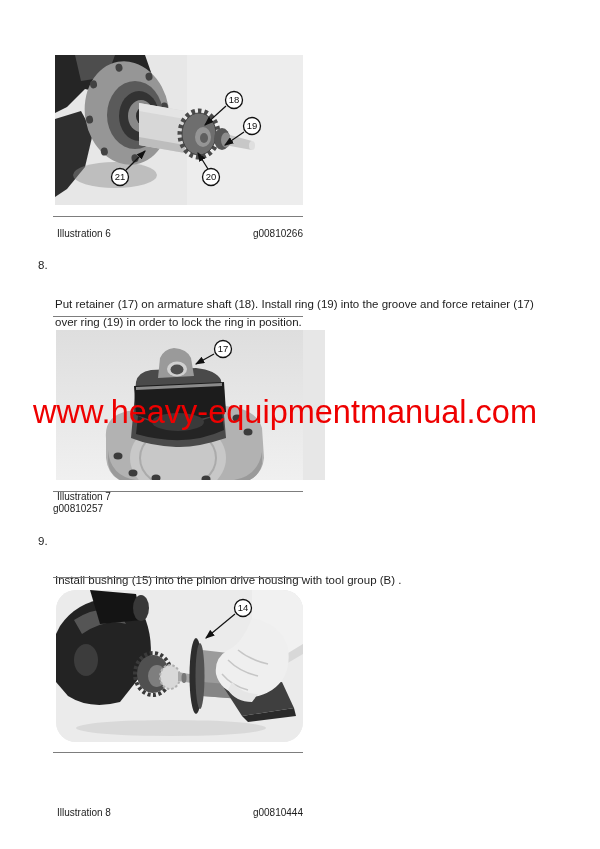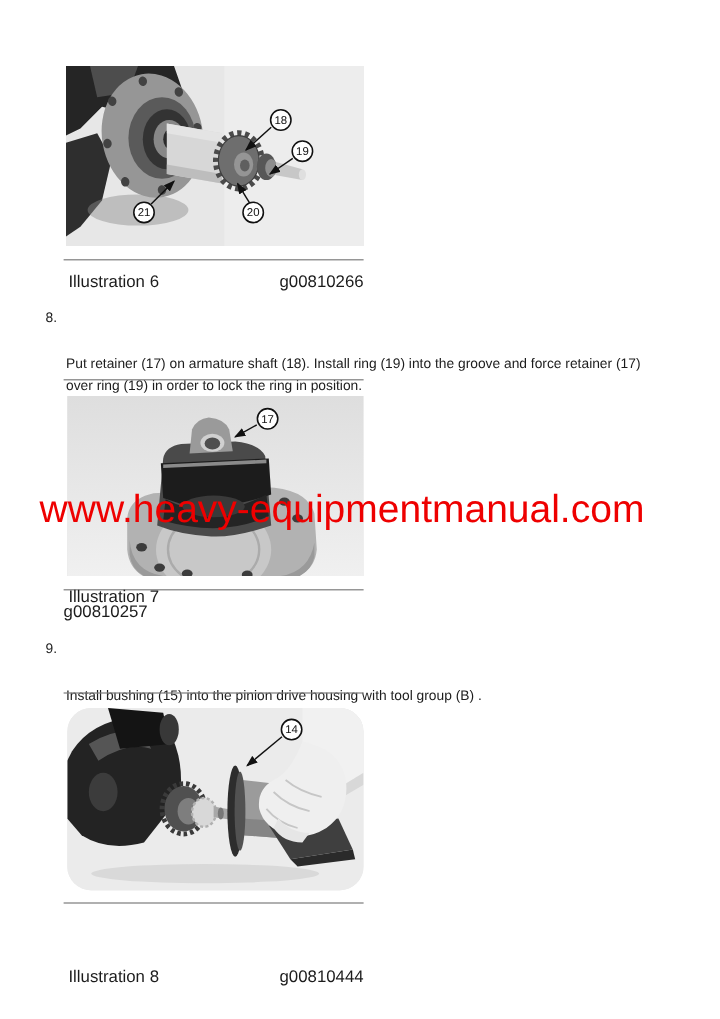--- a/index.html
+++ b/index.html
@@ -5,31 +5,31 @@
   html,body{margin:0;padding:0;background:#fff;}
   #page{
     position:relative;width:600px;height:849px;background:#ffffff;overflow:hidden;
     font-family:"Liberation Sans",sans-serif;color:#1c1c1c;
   }
   .photo{position:absolute;overflow:hidden;background:#e7e7e7;}
   .photo svg{display:block;}
   .rule{position:absolute;left:53px;width:250px;height:1px;background:#7d7d7d;}
   .caption-row{
     position:absolute;left:53px;width:250px;display:flex;justify-content:space-between;
-    font-size:14px;line-height:12px;color:#1c1c1c;
+    font-size:10px;line-height:12px;color:#1c1c1c;
   }
   .caption-row .cap-left{padding-left:4px;}
   .step{
     position:absolute;left:38px;width:507px;display:flex;
     font-size:11.5px;line-height:17.5px;color:#1c1c1c;
   }
   .step .num{width:17px;flex:0 0 17px;}
   .step .txt{flex:1;max-width:490px;margin-top:39px;}
   #watermark{
-    position:absolute;left:33px;top:408px;z-index:30;white-space:nowrap;
+    position:absolute;left:33px;top:396px;z-index:30;white-space:nowrap;
     font-size:32.5px;line-height:1;letter-spacing:0;color:#ee0000;
   }
   .co-circle{fill:#ffffff;stroke:#111111;stroke-width:1.3;}
   .co-num{font-family:"Liberation Sans",sans-serif;font-size:9.5px;fill:#111111;text-anchor:middle;}
   .co-line{stroke:#111111;stroke-width:1.2;}
 </style>
 </head>
 <body>
 
 <div id="page">
@@ -112,21 +112,21 @@
     <span class="cap-left">Illustration 6</span>
     <span class="cap-right">g00810266</span>
   </div>
 
   <div class="step" style="top:257px;">
     <span class="num">8.</span>
     <span class="txt">Put retainer (17) on armature shaft (18). Install ring (19) into the groove and force retainer (17) over ring (19) in order to lock the ring in position.</span>
   </div>
 
   <div class="rule" style="top:316px;"></div>
-  <div class="photo" style="left:56px;top:330px;width:247px;height:150px;">
+  <div class="photo" style="left:56px;top:330px;width:269px;height:150px;">
     <svg width="247" height="150" viewBox="0 0 247 150">
       <defs>
         <marker id="arw2" markerWidth="8" markerHeight="6" refX="7" refY="3" orient="auto">
           <path d="M0,0 L8,3 L0,6 Z" fill="#111"></path>
         </marker>
         <linearGradient id="bg2" x1="0" y1="0" x2="0" y2="1">
           <stop offset="0" stop-color="#dedede"></stop>
           <stop offset="1" stop-color="#f0f0f0"></stop>
         </linearGradient>
       </defs>

